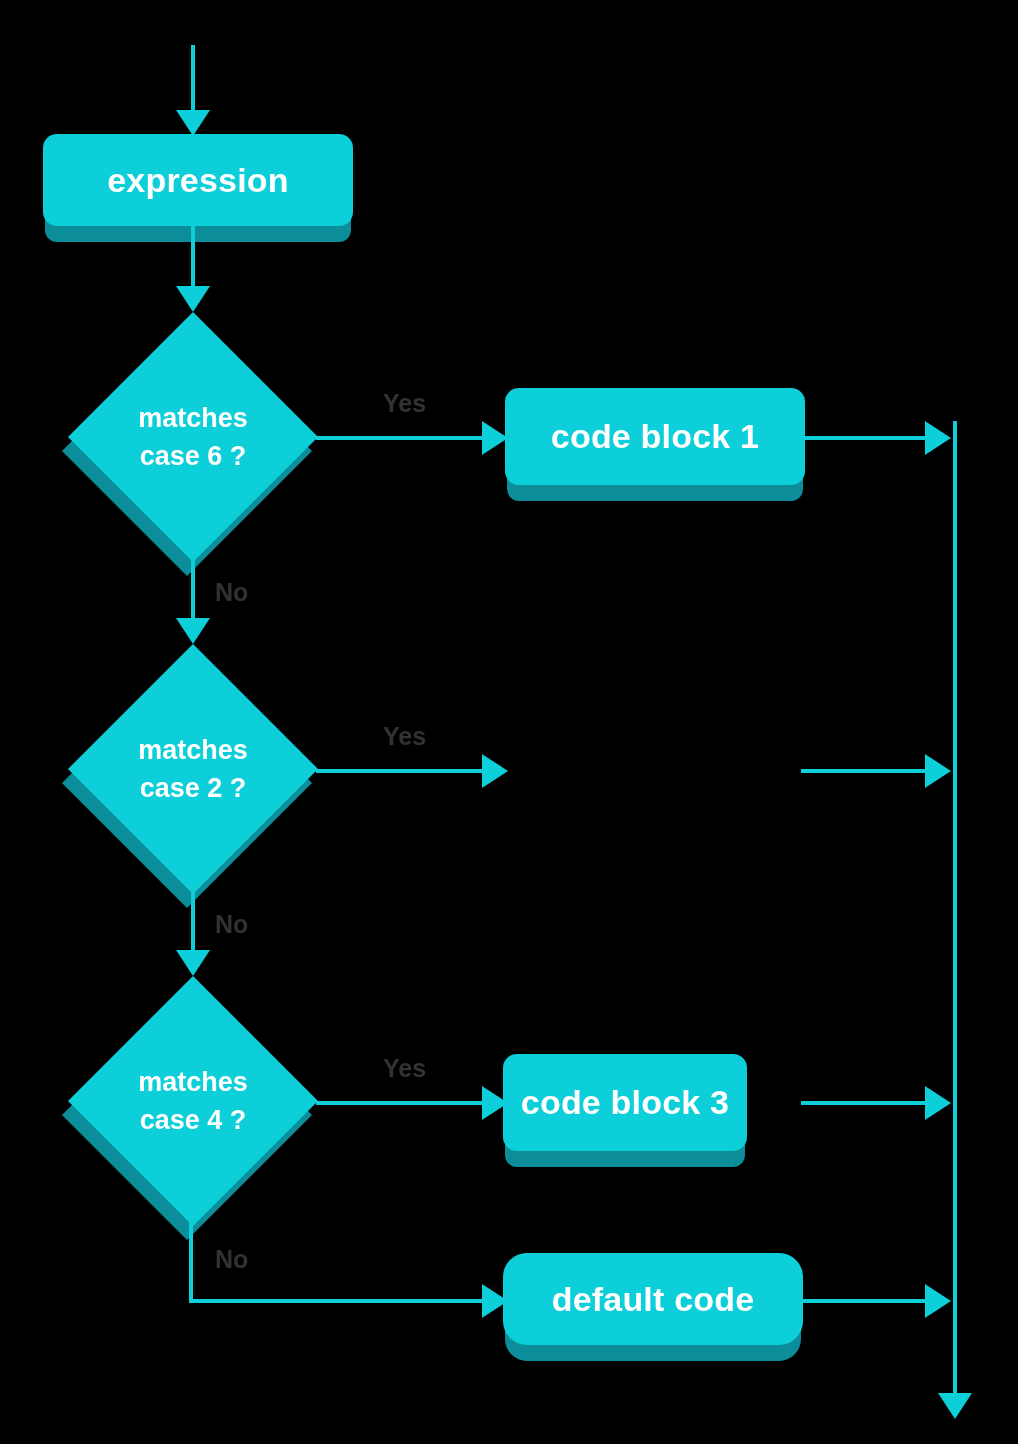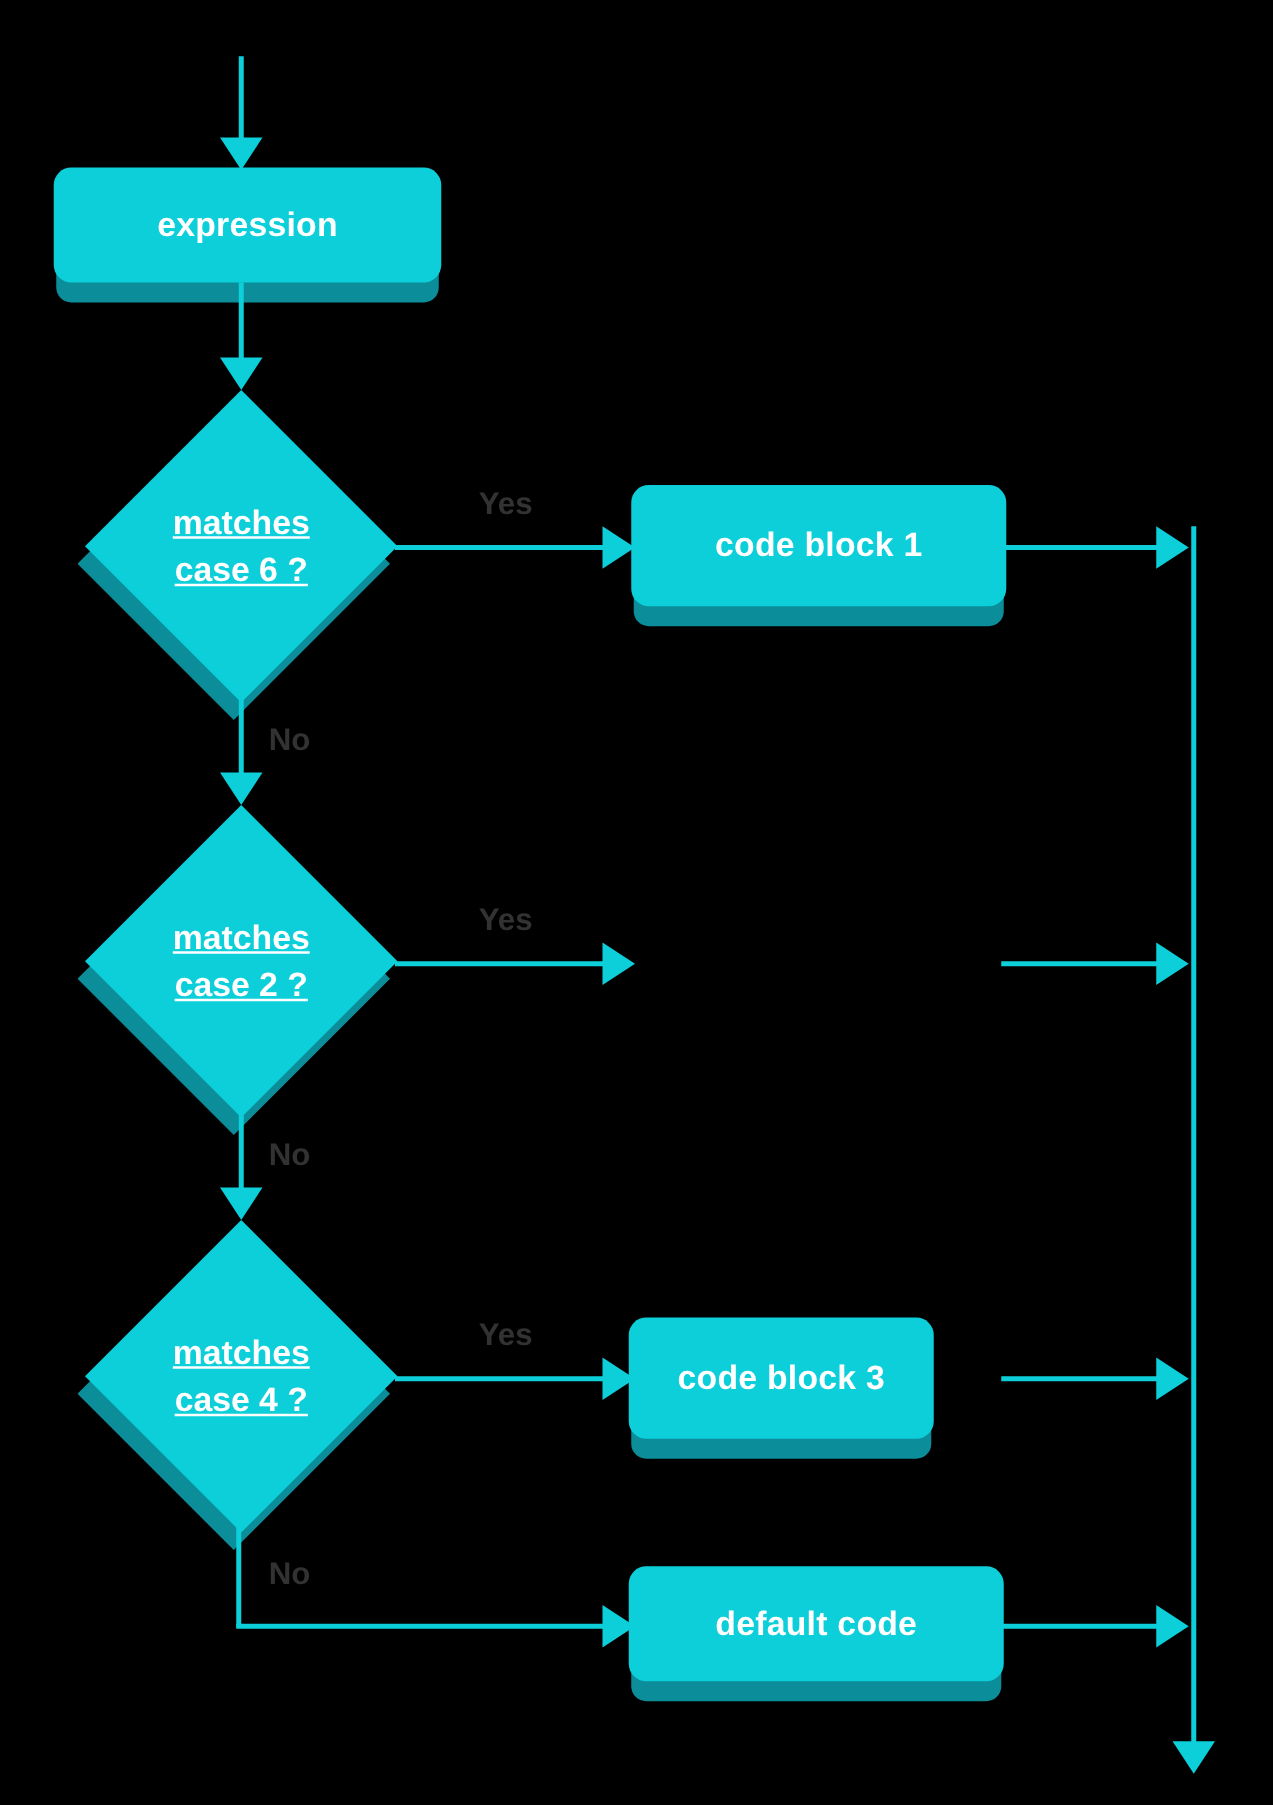--- a/index.html
+++ b/index.html
@@ -14,21 +14,21 @@
   .box{
     position:absolute;
     border-radius:14px;
     background:#0ccfda;
     box-shadow:0 18px 0 -2px #0b8e99;
     display:flex;align-items:center;justify-content:center;
   }
   .box .label{
     color:#ffffff;
     font-weight:700;
-    font-size:27px;
+    font-size:34px;
     letter-spacing:.2px;
     white-space:nowrap;
     user-select:none;
   }
 
   .diamond-wrap{position:absolute;}
   .diamond-shadow{
     position:absolute;left:0;top:0;width:100%;height:100%;
     background:#0b8e99;
     clip-path:polygon(50% 0%,100% 50%,50% 100%,0% 50%);
@@ -36,21 +36,21 @@
   }
   .diamond-face{
     position:absolute;left:0;top:0;width:100%;height:100%;
     background:#0ccfda;
     clip-path:polygon(50% 0%,100% 50%,50% 100%,0% 50%);
   }
   .diamond-text{
     position:absolute;left:0;top:0;width:100%;height:100%;
     display:flex;flex-direction:column;align-items:center;justify-content:center;
     color:#ffffff;font-weight:700;font-size:27px;line-height:1.42;
-    text-align:center;user-select:none;text-decoration:underline;
+    text-align:center;user-select:none;
   }
 
   
   .vline{position:absolute;width:4px;background:#0ccfda;}
   .hline{position:absolute;height:4px;background:#0ccfda;}
 
   .arrow-down{
     position:absolute;width:0;height:0;
     border-left:17px solid transparent;
     border-right:17px solid transparent;
@@ -151,21 +151,21 @@
   </div>
 
   <div class="hline" style="left:801px;top:1101px;width:130px;"></div>
   <div class="arrow-right" style="left:925px;top:1086px;"></div>
 
   <div class="vline" style="left:189px;top:1220px;height:82px;"></div>
   <div class="hline" style="left:189px;top:1299px;width:299px;"></div>
   <div class="arrow-right" style="left:482px;top:1284px;"></div>
   <div class="edge-label" style="left:215px;top:1245px;">No</div>
 
-  <div class="box" style="left:503px;top:1253px;width:300px;height:92px;">
+  <div class="box" style="left:503px;top:1253px;width:300px;height:92px;border-radius:24px;">
     <span class="label">default code</span>
   </div>
 
   <div class="hline" style="left:801px;top:1299px;width:130px;"></div>
   <div class="arrow-right" style="left:925px;top:1284px;"></div>
 
   <div class="vline" style="left:953px;top:421px;height:980px;"></div>
   <div class="arrow-down" style="left:938px;top:1393px;"></div>
 
 </div>

